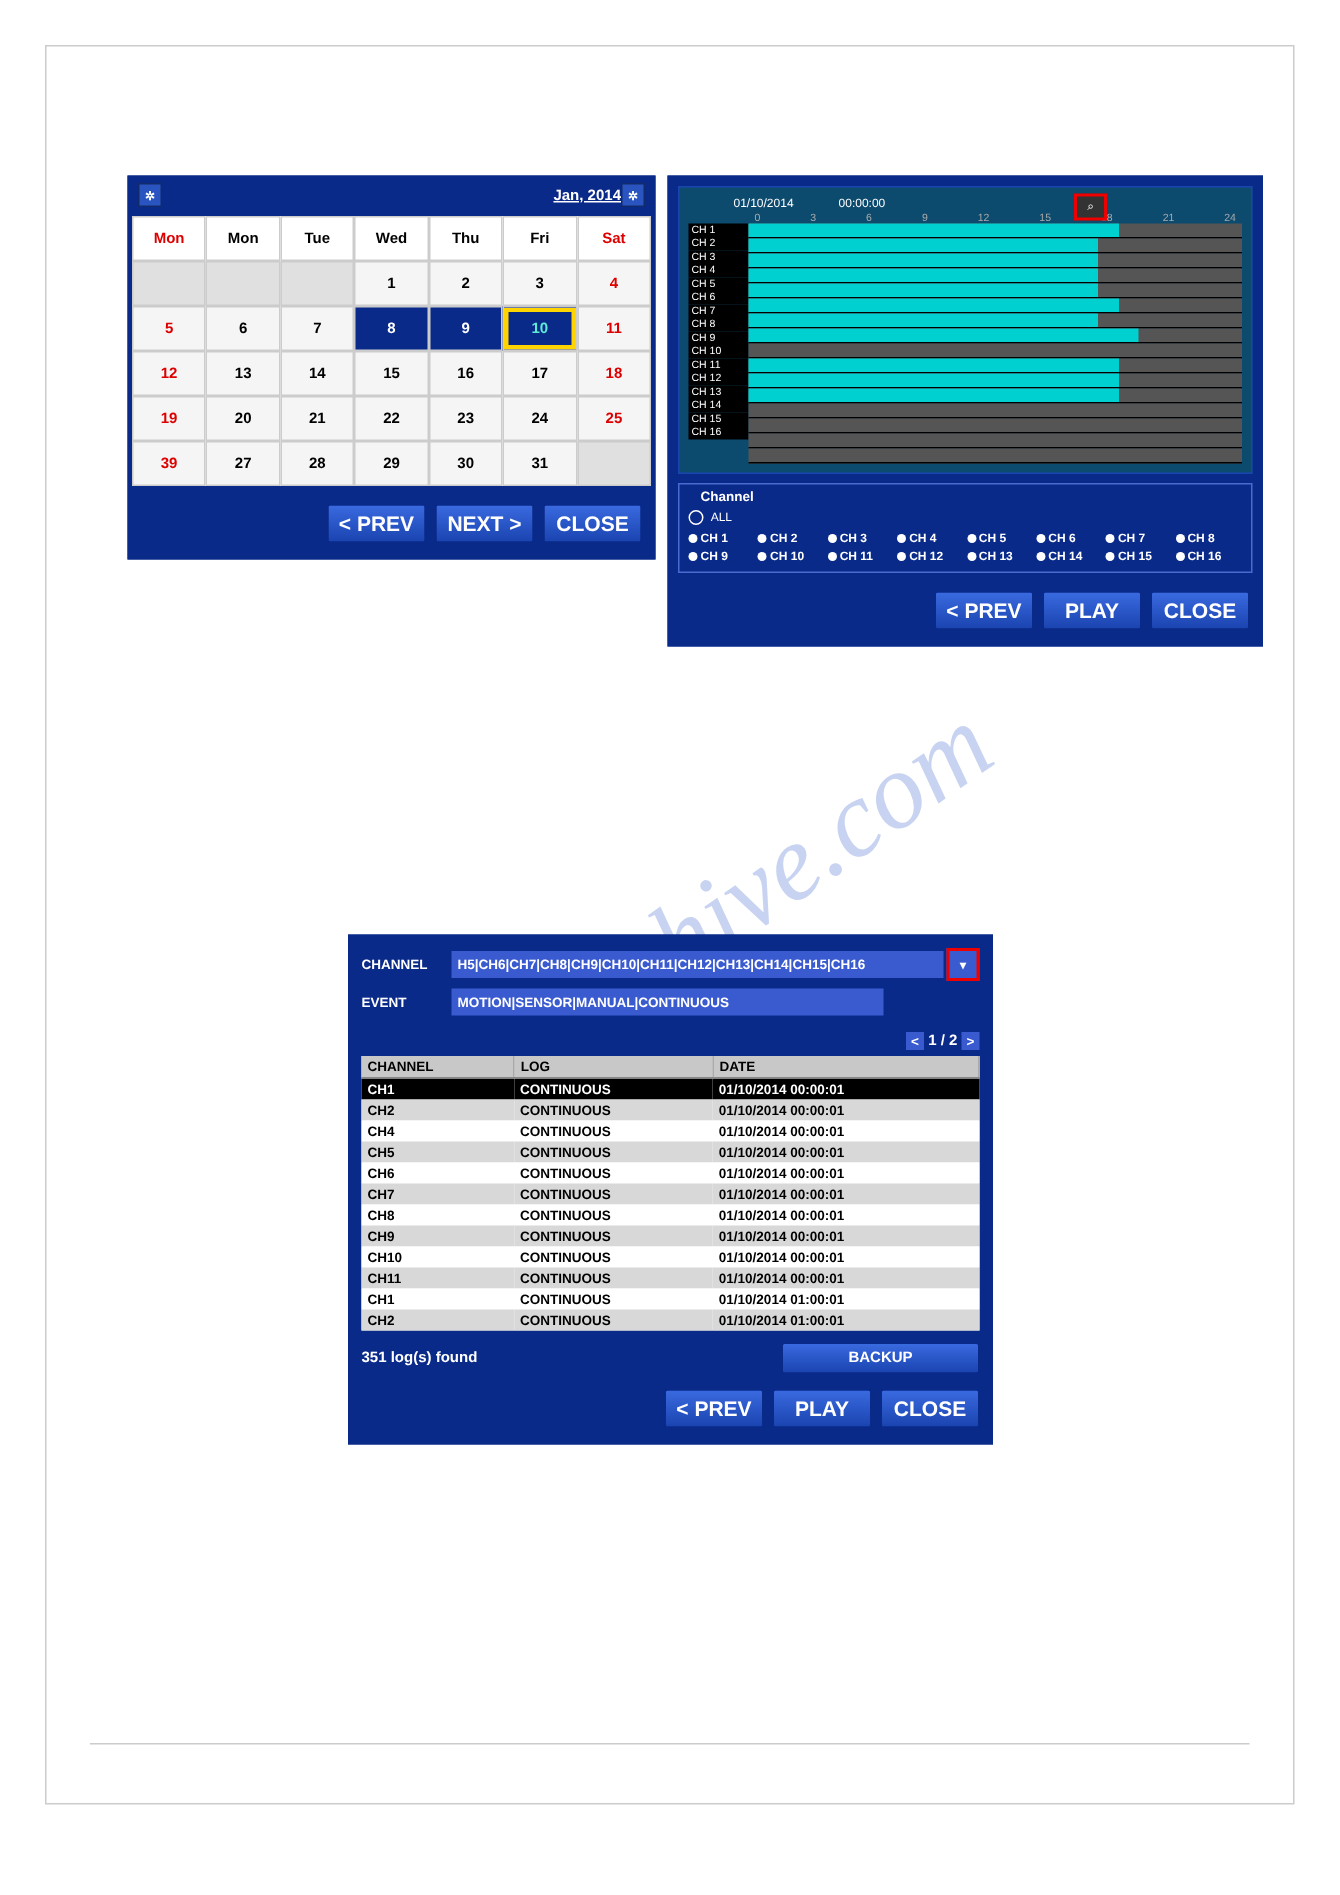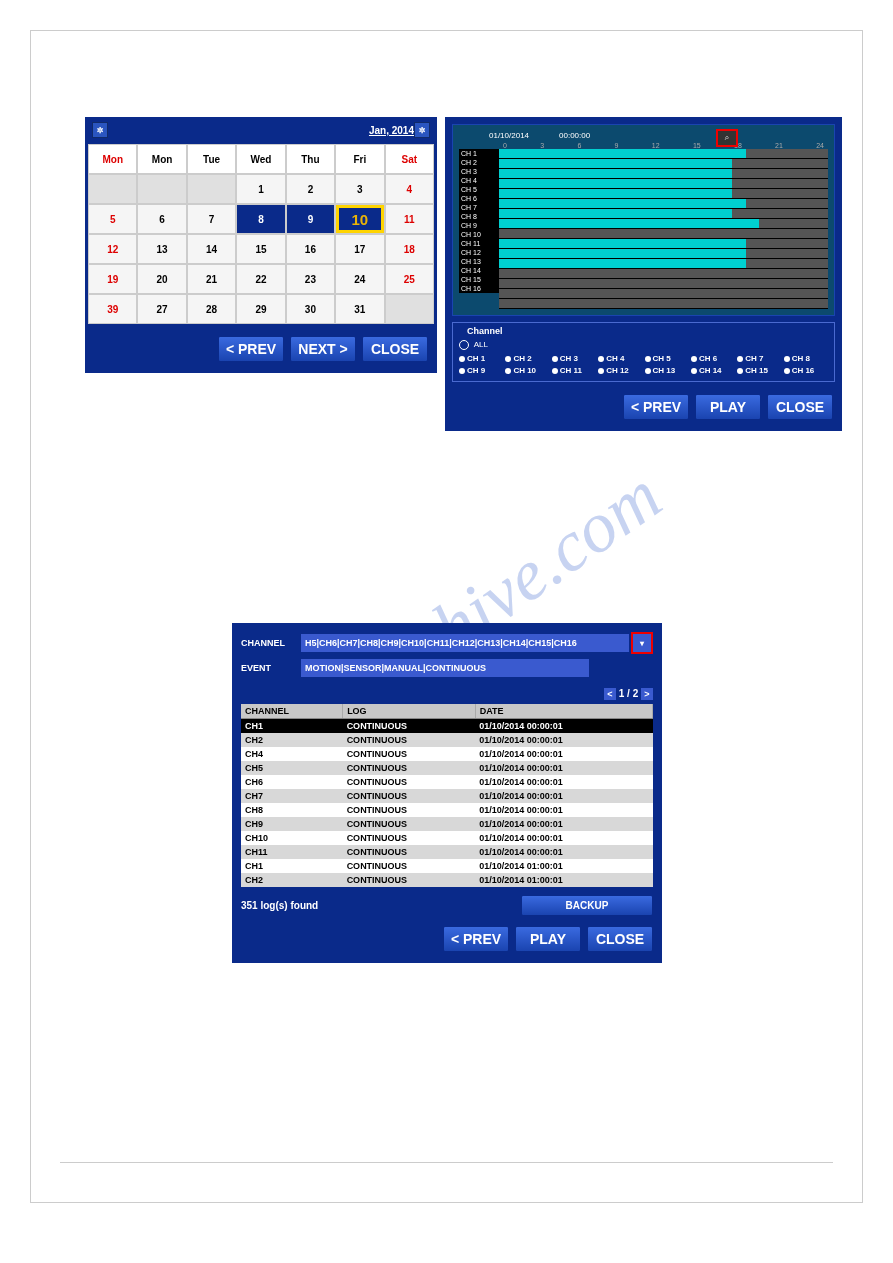--- a/index.html
+++ b/index.html
@@ -78,23 +78,23 @@
     background: #e8e8e8;
     font-weight: bold;
   }
   .cal-dow { background: #fff; color: #000; }
   .cal-dow.red { color: #d00; }
   .cal-cell { background: #f5f5f5; color: #000; cursor: pointer; }
   .cal-cell.empty { background: #e0e0e0; }
   .cal-cell.red { color: #d00; }
   .cal-cell.selected-row { background: #0a2a8a; color: #fff; }
   .cal-cell.highlight {
-    background: #0a2a8a; color: #eab308;
+    background: #0a2a8a; color: #5eead4;
     box-shadow: inset 0 0 0 3px #ffd400;
-    font-size: 15px;
+    font-size: 10px;
   }
   .cal-footer {
     display: flex; justify-content: flex-end; gap: 6px;
     padding: 10px 8px 10px 8px;
     background: #0a2a8a;
   }
   .blue-btn {
     background: linear-gradient(#3a6ae0, #1a44b0);
     border: 1px solid #0a2a8a;
     color: #fff;

